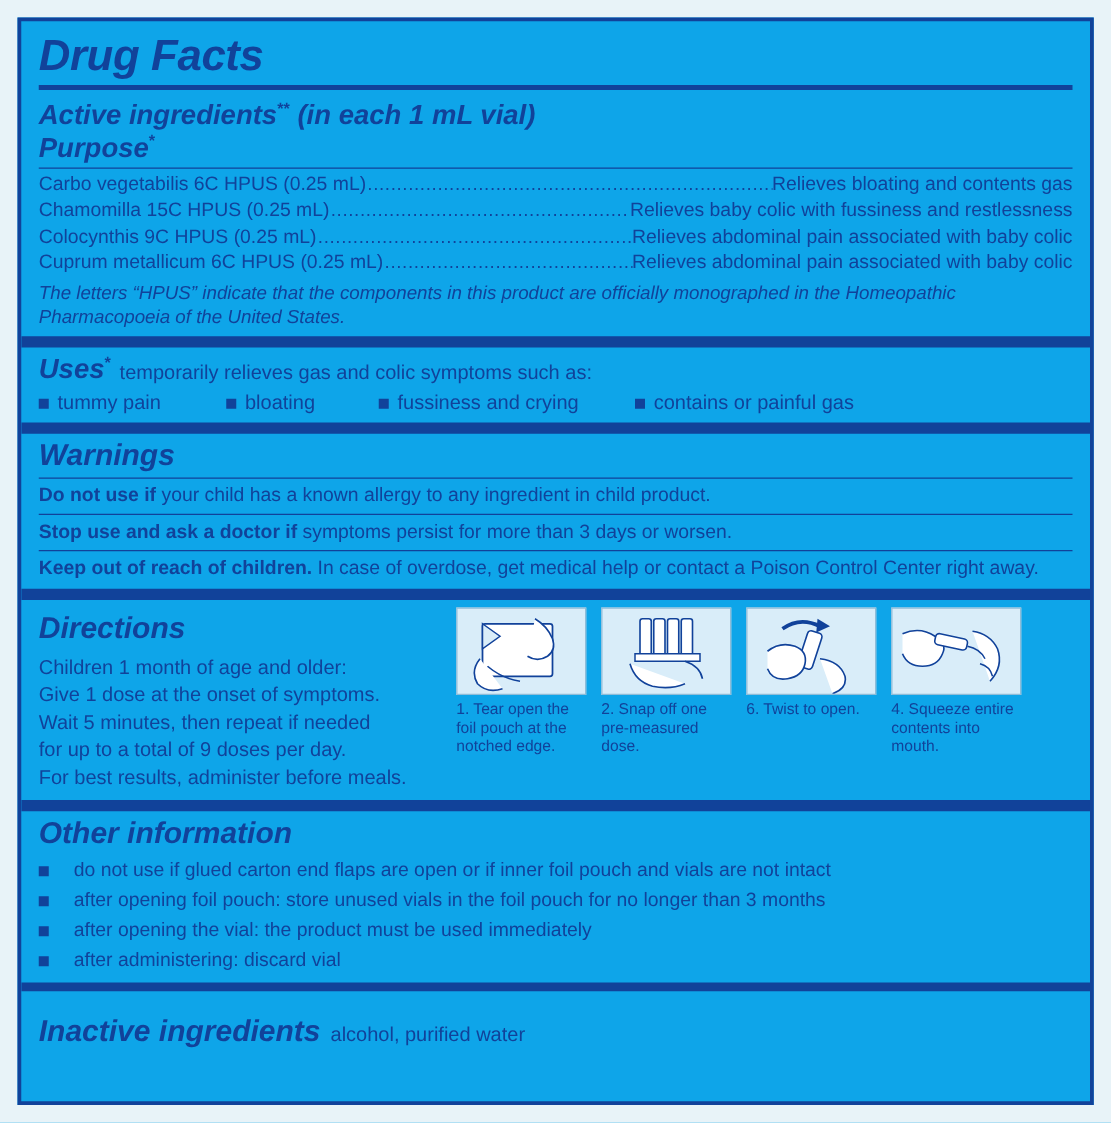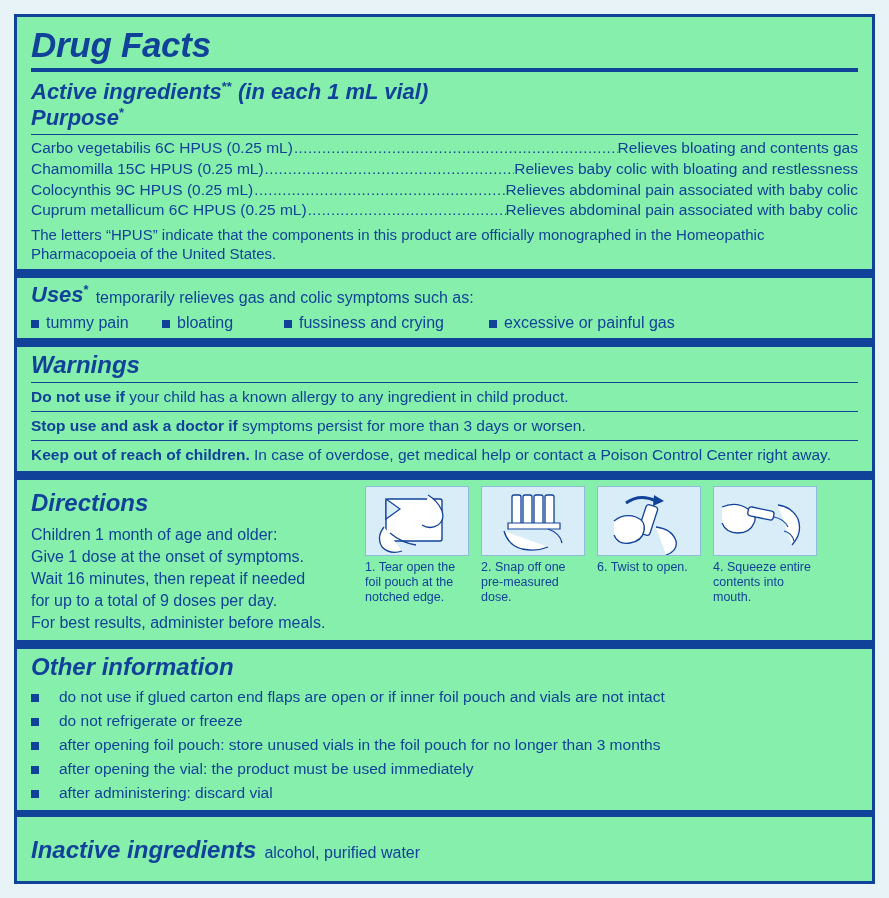--- a/index.html
+++ b/index.html
@@ -12,21 +12,21 @@
     height: 898px;
     font-family: "Liberation Sans", sans-serif;
     color: #11429a;
   }
   .panel {
     position: absolute;
     left: 14px;
     top: 14px;
     width: 861px;
     height: 870px;
-    background: #86efac;
+    background: #0ea5e9;
     border: 3px solid #11429a;
     box-sizing: border-box;
     overflow: hidden;
   }
   .inner {
     padding: 8px 14px 0 14px;
   }
 
   
   .df-title {
@@ -99,20 +99,21 @@
     flex: 1 1 auto;
     overflow: hidden;
     white-space: nowrap;
     letter-spacing: 0.5px;
     font-size: 15px;
     padding: 0 1px;
   }
   .ing-purpose { flex: 0 0 auto; }
   .hpus-note {
     font-size: 15px;
+    font-style: italic;
     line-height: 1.25;
     margin-top: 5px;
   }
 
   
   .uses-row {
     display: flex;
     align-items: baseline;
     gap: 7px;
   }
@@ -224,21 +225,21 @@
     <div class="rule-thin"></div>
 
     <div class="ing-line">
       <span class="ing-name">Carbo vegetabilis 6C HPUS (0.25 mL)</span>
       <span class="ing-dots">..................................................................................................................................................</span>
       <span class="ing-purpose">Relieves bloating and contents gas</span>
     </div>
     <div class="ing-line">
       <span class="ing-name">Chamomilla 15C HPUS (0.25 mL)</span>
       <span class="ing-dots">..................................................................................................................................................</span>
-      <span class="ing-purpose">Relieves baby colic with bloating and restlessness</span>
+      <span class="ing-purpose">Relieves baby colic with fussiness and restlessness</span>
     </div>
     <div class="ing-line">
       <span class="ing-name">Colocynthis 9C HPUS (0.25 mL)</span>
       <span class="ing-dots">..................................................................................................................................................</span>
       <span class="ing-purpose">Relieves abdominal pain associated with baby colic</span>
     </div>
     <div class="ing-line">
       <span class="ing-name">Cuprum metallicum 6C HPUS (0.25 mL)</span>
       <span class="ing-dots">..................................................................................................................................................</span>
       <span class="ing-purpose">Relieves abdominal pain associated with baby colic</span>
@@ -247,35 +248,35 @@
     <div class="hpus-note">The letters “HPUS” indicate that the components in this product are officially monographed in the Homeopathic Pharmacopoeia of the United States.</div>
 
     <div class="band"></div>
 
     
     <div class="uses-row">
       <span class="sec-head"><span>Uses</span><span class="sup">*</span></span>
       <span class="uses-text">temporarily relieves gas and colic symptoms such as:</span>
     </div>
     <div class="bullets">
-      <div class="bullet-item" style="width:131px">
+      <div class="bullet-item" style="width:150px">
         <span class="sq"></span>
         <span>tummy pain</span>
       </div>
       <div class="bullet-item" style="width:122px">
         <span class="sq"></span>
         <span>bloating</span>
       </div>
       <div class="bullet-item" style="width:205px">
         <span class="sq"></span>
         <span>fussiness and crying</span>
       </div>
       <div class="bullet-item">
         <span class="sq"></span>
-        <span>excessive or painful gas</span>
+        <span>contains or painful gas</span>
       </div>
     </div>
 
     <div class="band"></div>
 
     
     <div class="sec-head sec-head-lg">Warnings</div>
     <div class="rule-thin"></div>
     <div class="warn-line">
       <b>Do not use if</b><span> your child has a known allergy to any ingredient in child product.</span>
@@ -290,21 +291,21 @@
     </div>
 
     <div class="band"></div>
 
     
     <div class="dir-wrap">
       <div class="dir-text">
         <div class="sec-head sec-head-lg" style="margin-bottom:4px">Directions</div>
         <div>Children 1 month of age and older:</div>
         <div>Give 1 dose at the onset of symptoms.</div>
-        <div>Wait 16 minutes, then repeat if needed</div>
+        <div>Wait 5 minutes, then repeat if needed</div>
         <div>for up to a total of 9 doses per day.</div>
         <div>For best results, administer before meals.</div>
       </div>
 
       <div class="steps">
         <div class="step">
           <div class="step-img">
             <svg width="104" height="70" viewBox="0 0 104 70">
               <rect x="20" y="12" width="56" height="42" rx="2" fill="#ffffff" stroke="#11429a" stroke-width="1.4"></rect>
               <path d="M20 12 L34 22 L20 32 Z" fill="#d9edf9" stroke="#11429a" stroke-width="1.2"></path>
@@ -365,24 +366,20 @@
 
     
     <div class="sec-head sec-head-lg">Other information</div>
     <div class="oi-list">
       <div class="oi-item">
         <span class="sq"></span>
         <span>do not use if glued carton end flaps are open or if inner foil pouch and vials are not intact</span>
       </div>
       <div class="oi-item">
         <span class="sq"></span>
-        <span>do not refrigerate or freeze</span>
-      </div>
-      <div class="oi-item">
-        <span class="sq"></span>
         <span>after opening foil pouch: store unused vials in the foil pouch for no longer than 3 months</span>
       </div>
       <div class="oi-item">
         <span class="sq"></span>
         <span>after opening the vial: the product must be used immediately</span>
       </div>
       <div class="oi-item">
         <span class="sq"></span>
         <span>after administering: discard vial</span>
       </div>

